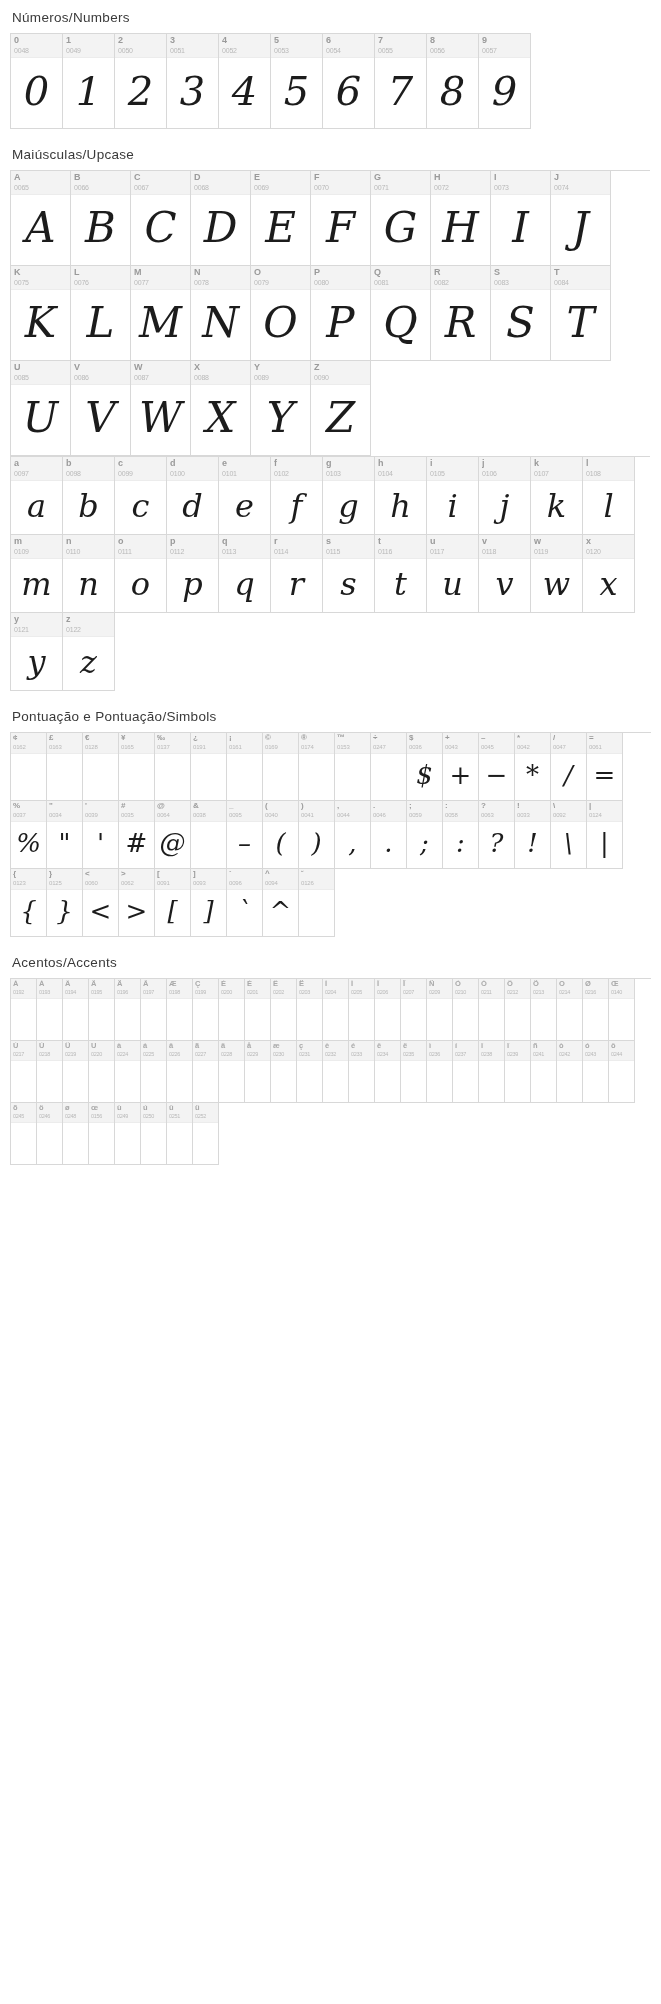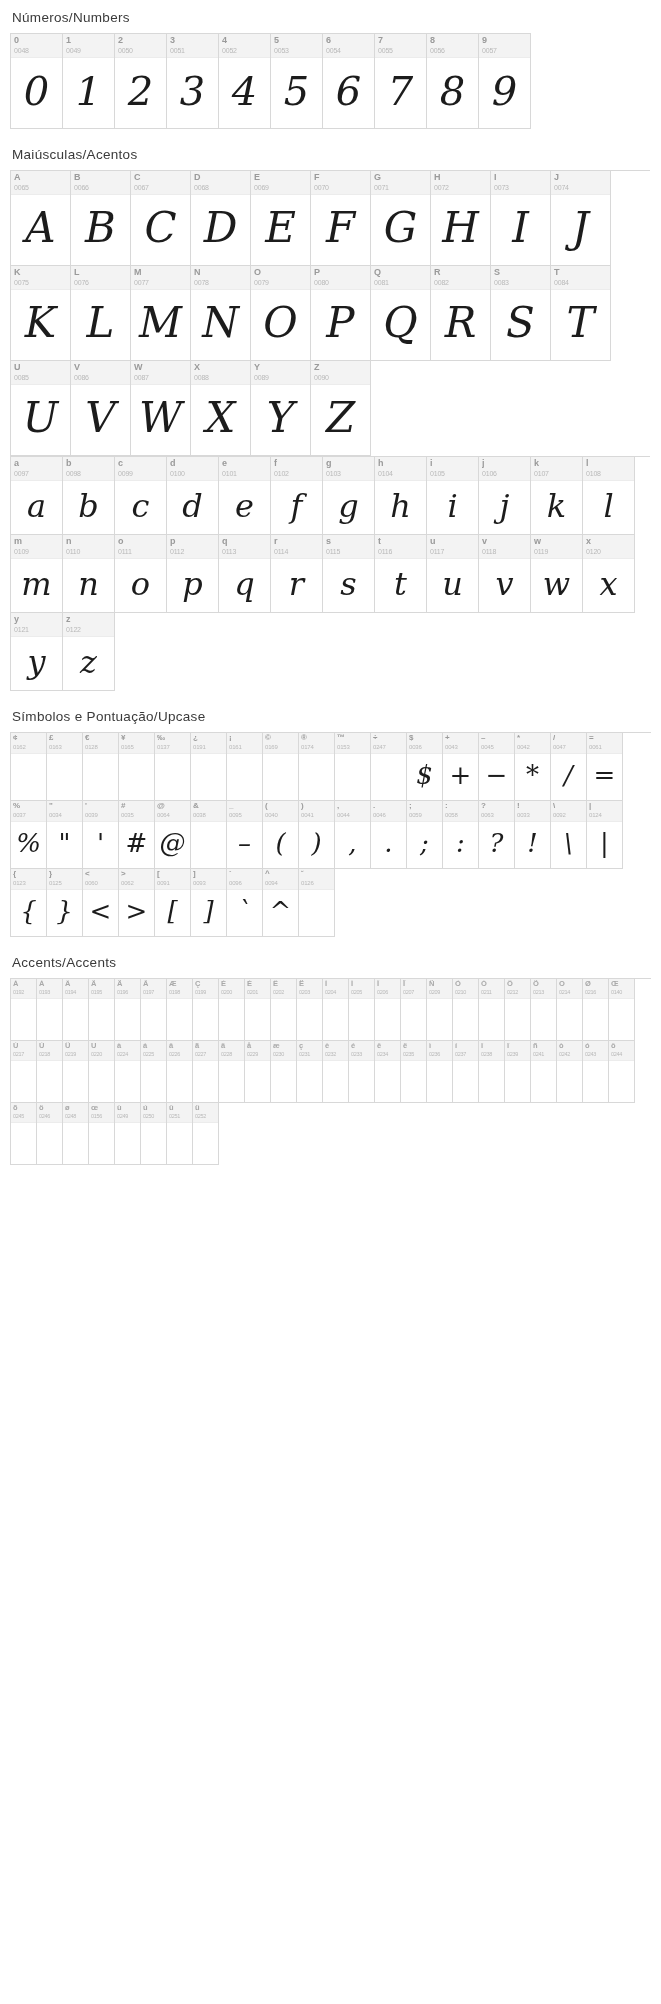--- a/index.html
+++ b/index.html
@@ -169,21 +169,21 @@
         <div class="cell-glyph">8</div>
       </div>
       <div class="cell">
         <div class="cell-head">
           <span class="cell-char">9</span>
           <span class="cell-code">0057</span>
         </div>
         <div class="cell-glyph">9</div>
       </div>
     </div>
-    <div class="section-title">Maiúsculas/Acentos</div>
+    <div class="section-title">Maiúsculas/Upcase</div>
     <div class="grid g-upper">
       <div class="cell">
         <div class="cell-head">
           <span class="cell-char">A</span>
           <span class="cell-code">0065</span>
         </div>
         <div class="cell-glyph">A</div>
       </div>
       <div class="cell">
         <div class="cell-head">
@@ -538,21 +538,21 @@
         <div class="cell-glyph">y</div>
       </div>
       <div class="cell">
         <div class="cell-head">
           <span class="cell-char">z</span>
           <span class="cell-code">0122</span>
         </div>
         <div class="cell-glyph">z</div>
       </div>
     </div>
-    <div class="section-title">Símbolos e Pontuação/Upcase</div>
+    <div class="section-title">Pontuação e Pontuação/Simbols</div>
     <div class="grid g-sym">
       <div class="cell">
         <div class="cell-head">
           <span class="cell-char">¢</span>
           <span class="cell-code">0162</span>
         </div>
         <div class="cell-glyph"></div>
       </div>
       <div class="cell">
         <div class="cell-head">
@@ -842,21 +842,21 @@
         <div class="cell-glyph">^</div>
       </div>
       <div class="cell">
         <div class="cell-head">
           <span class="cell-char">˘</span>
           <span class="cell-code">0126</span>
         </div>
         <div class="cell-glyph"></div>
       </div>
     </div>
-    <div class="section-title">Accents/Accents</div>
+    <div class="section-title">Acentos/Accents</div>
     <div class="grid g-acc">
       <div class="cell">
         <div class="cell-head">
           <span class="cell-char">À</span>
           <span class="cell-code">0192</span>
         </div>
         <div class="cell-glyph"></div>
       </div>
       <div class="cell">
         <div class="cell-head">

